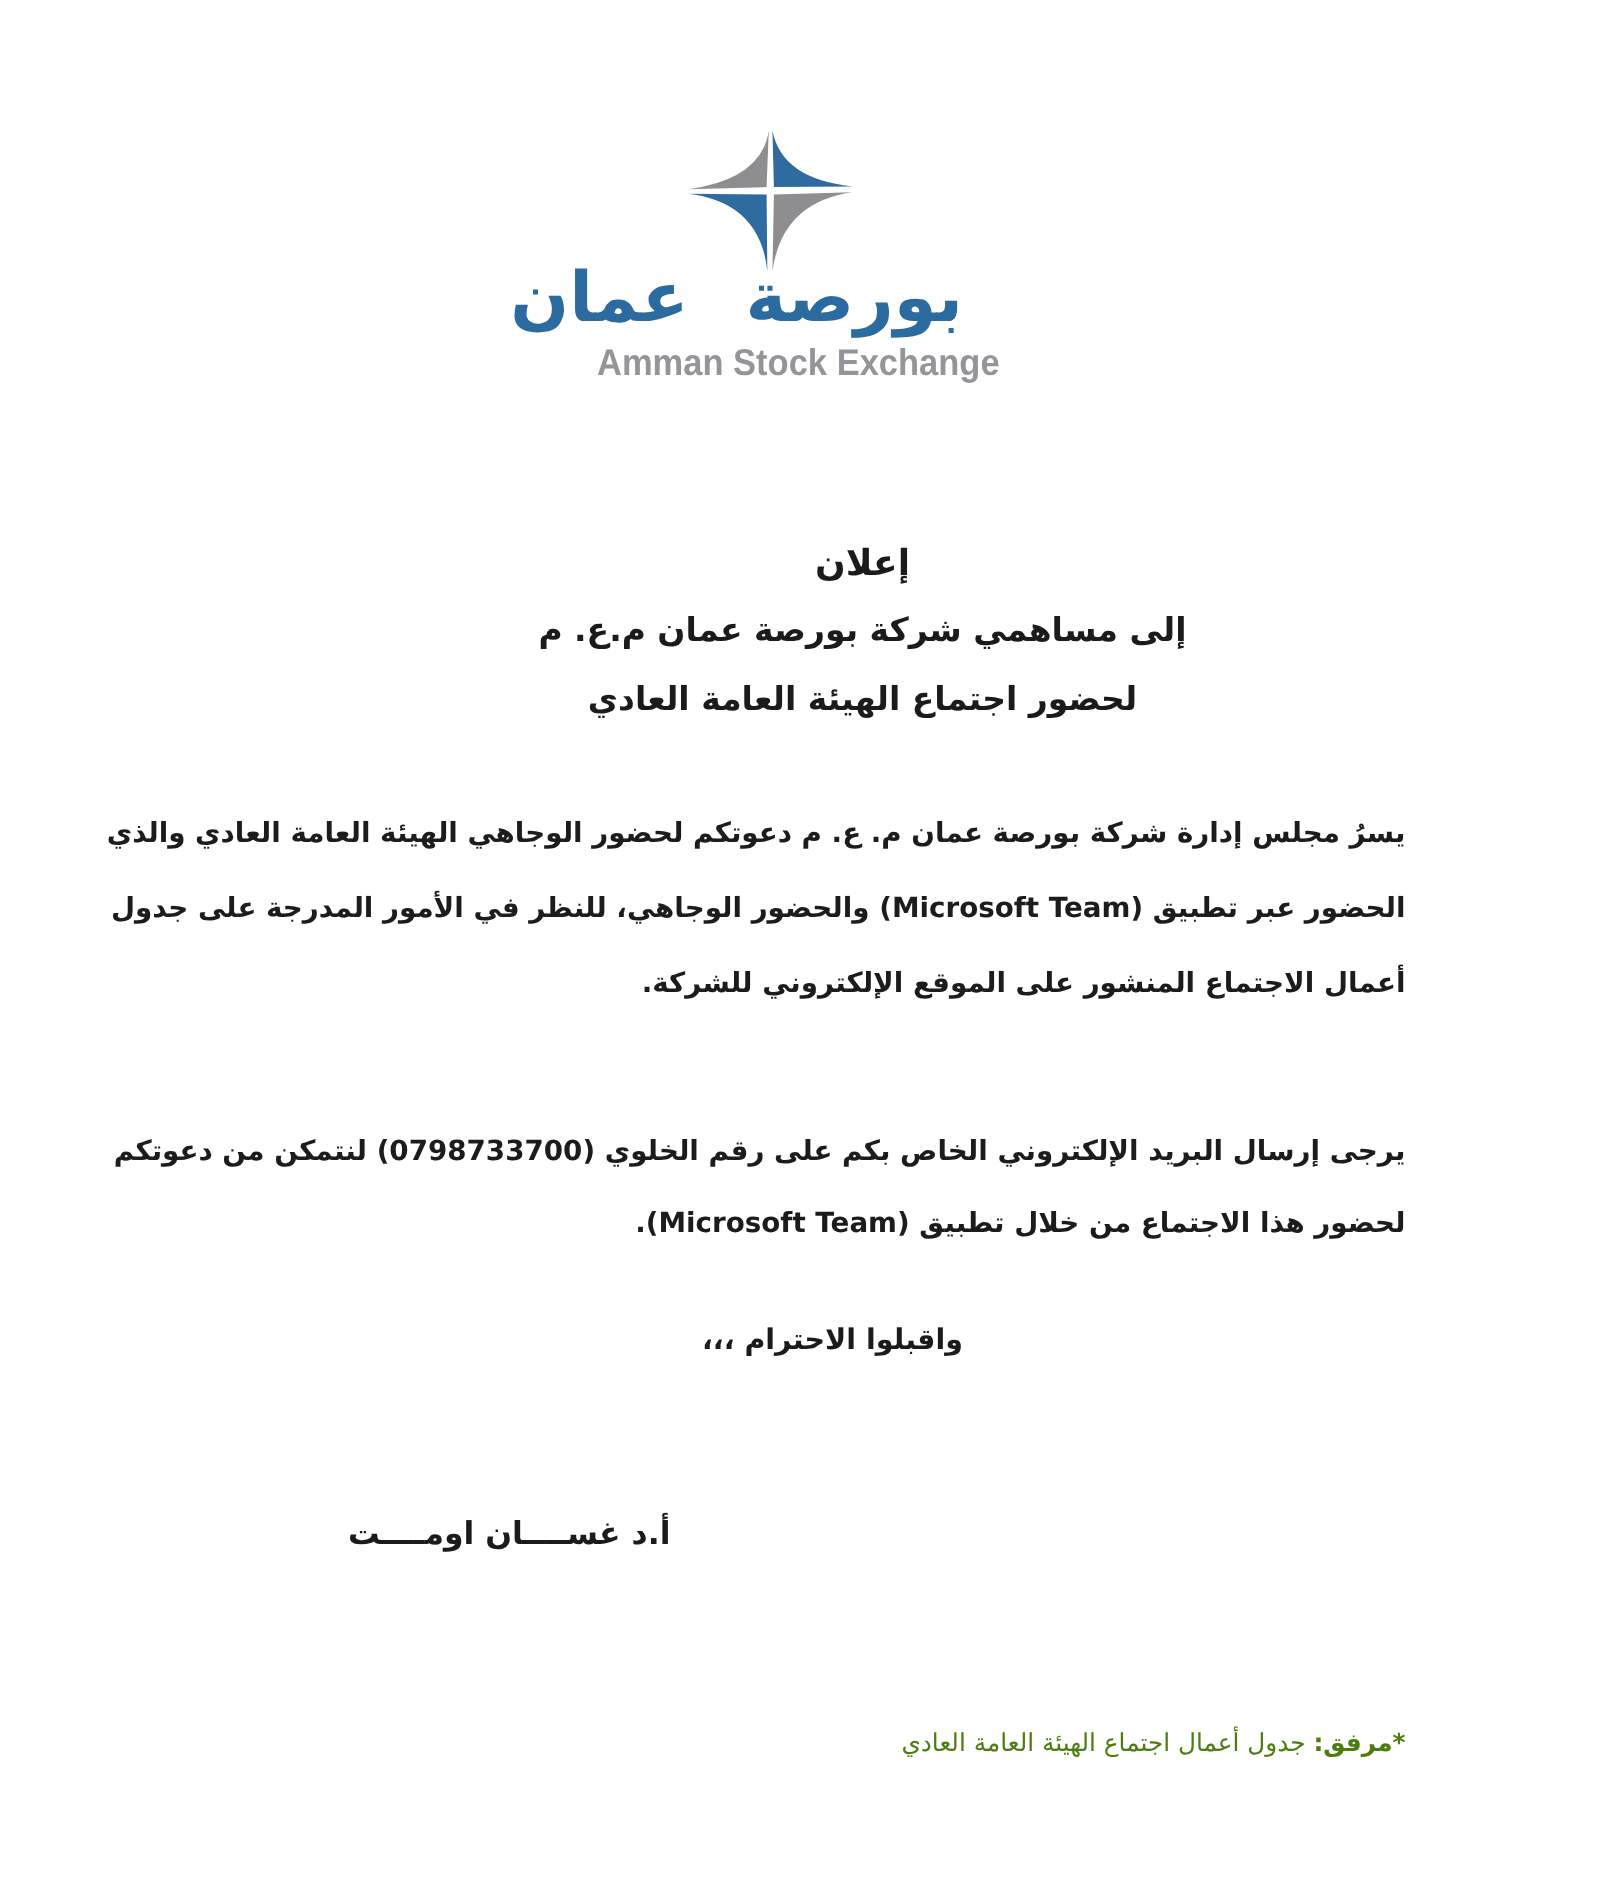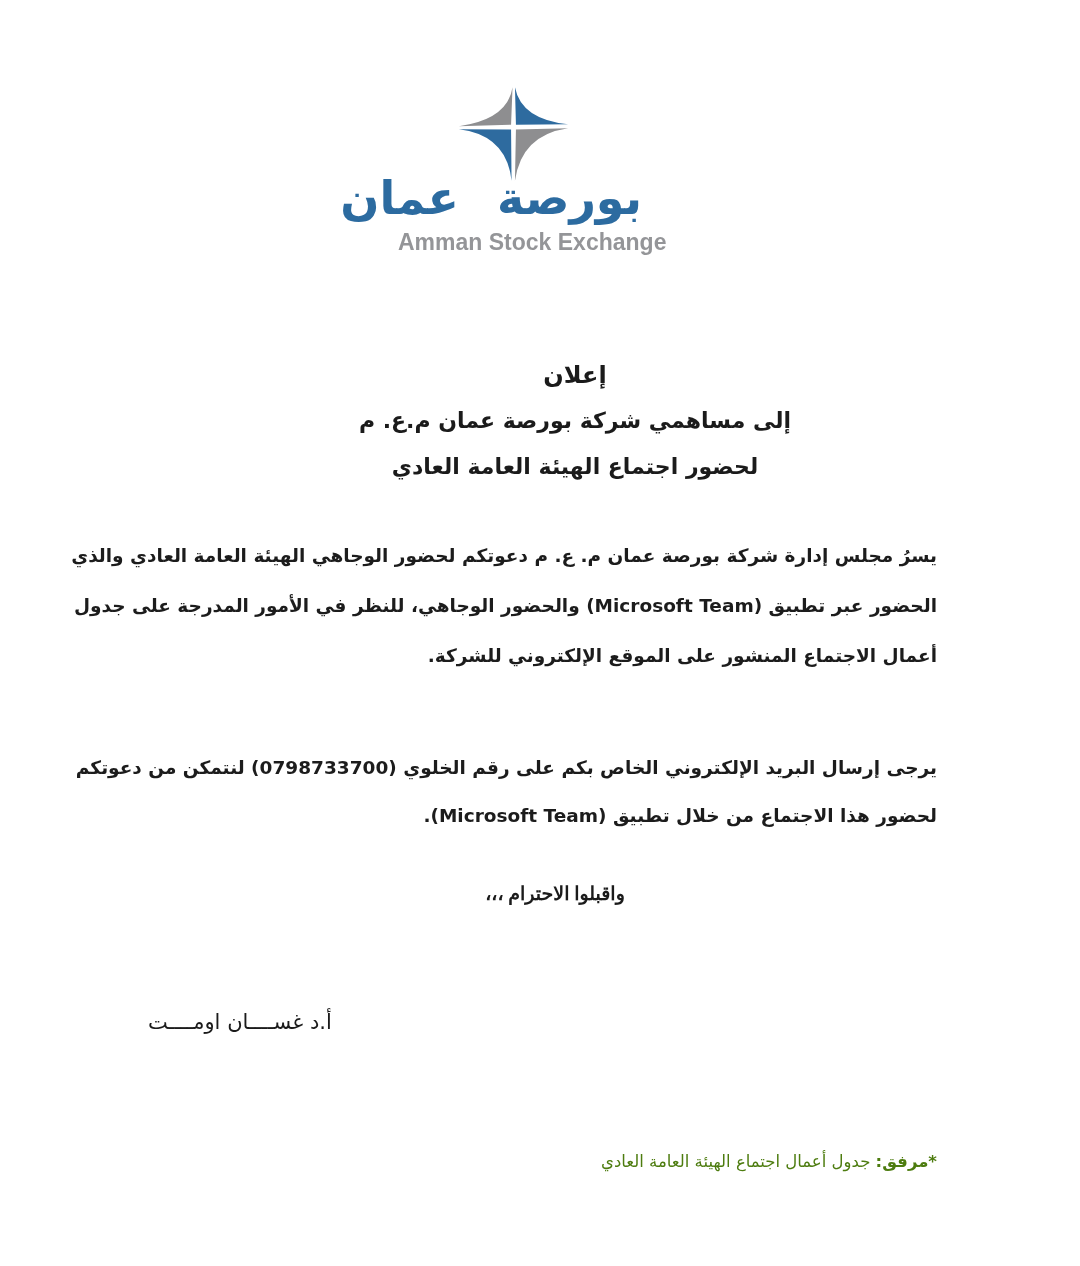--- a/index.html
+++ b/index.html
@@ -95,32 +95,31 @@
   
   .closing {
     position: absolute;
     top: 882px;
     left: 445px;
     width: 220px;
     text-align: center;
     direction: rtl;
     font-size: 19px;
     font-weight: 700;
-    font-family: Liberation Serif, serif;
   }
 
   
   .signature {
     position: absolute;
     top: 1000px;
-    left: 148px;
+    left: 177px;
     width: 270px;
-    text-align: left;
+    text-align: right;
     direction: rtl;
-    font-weight: 400;
+    font-weight: 700;
   }
   .signature .name  { font-size: 21px; line-height: 44px; white-space: nowrap; }
   .signature .role  { font-size: 20px; line-height: 42px; }
 
   
   .footer-note {
     position: absolute;
     top: 1152px;
     right: 143px;
     direction: rtl;

